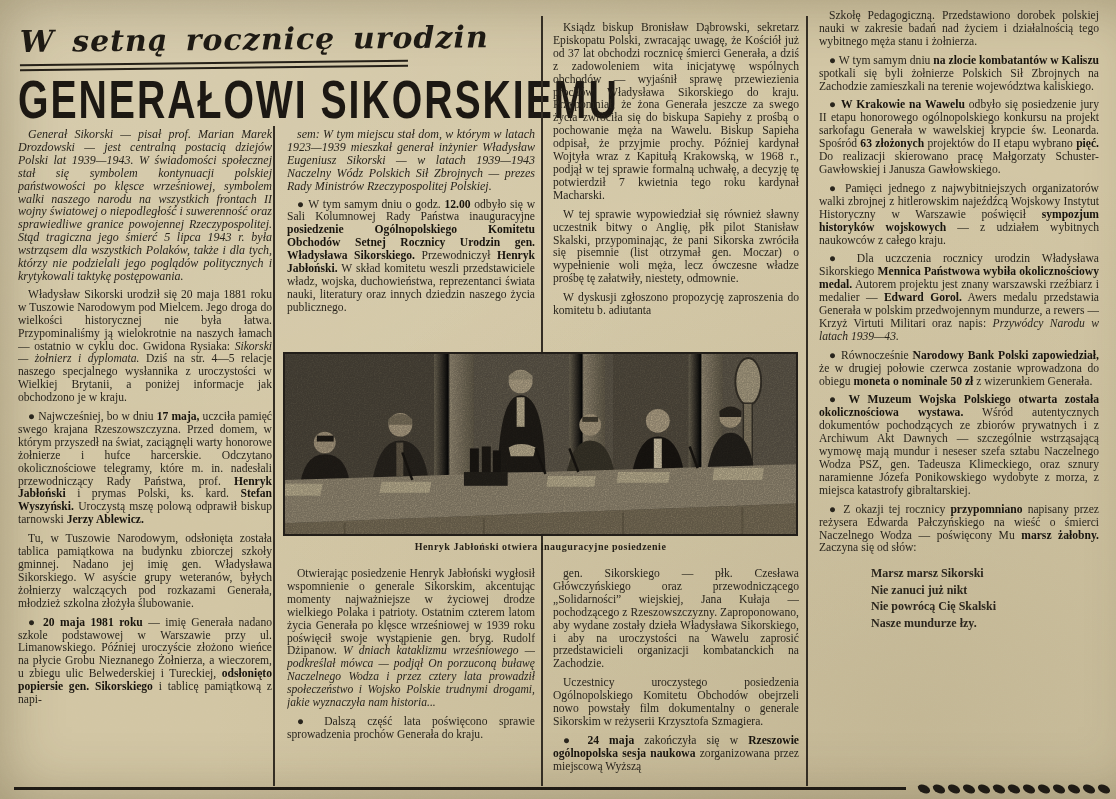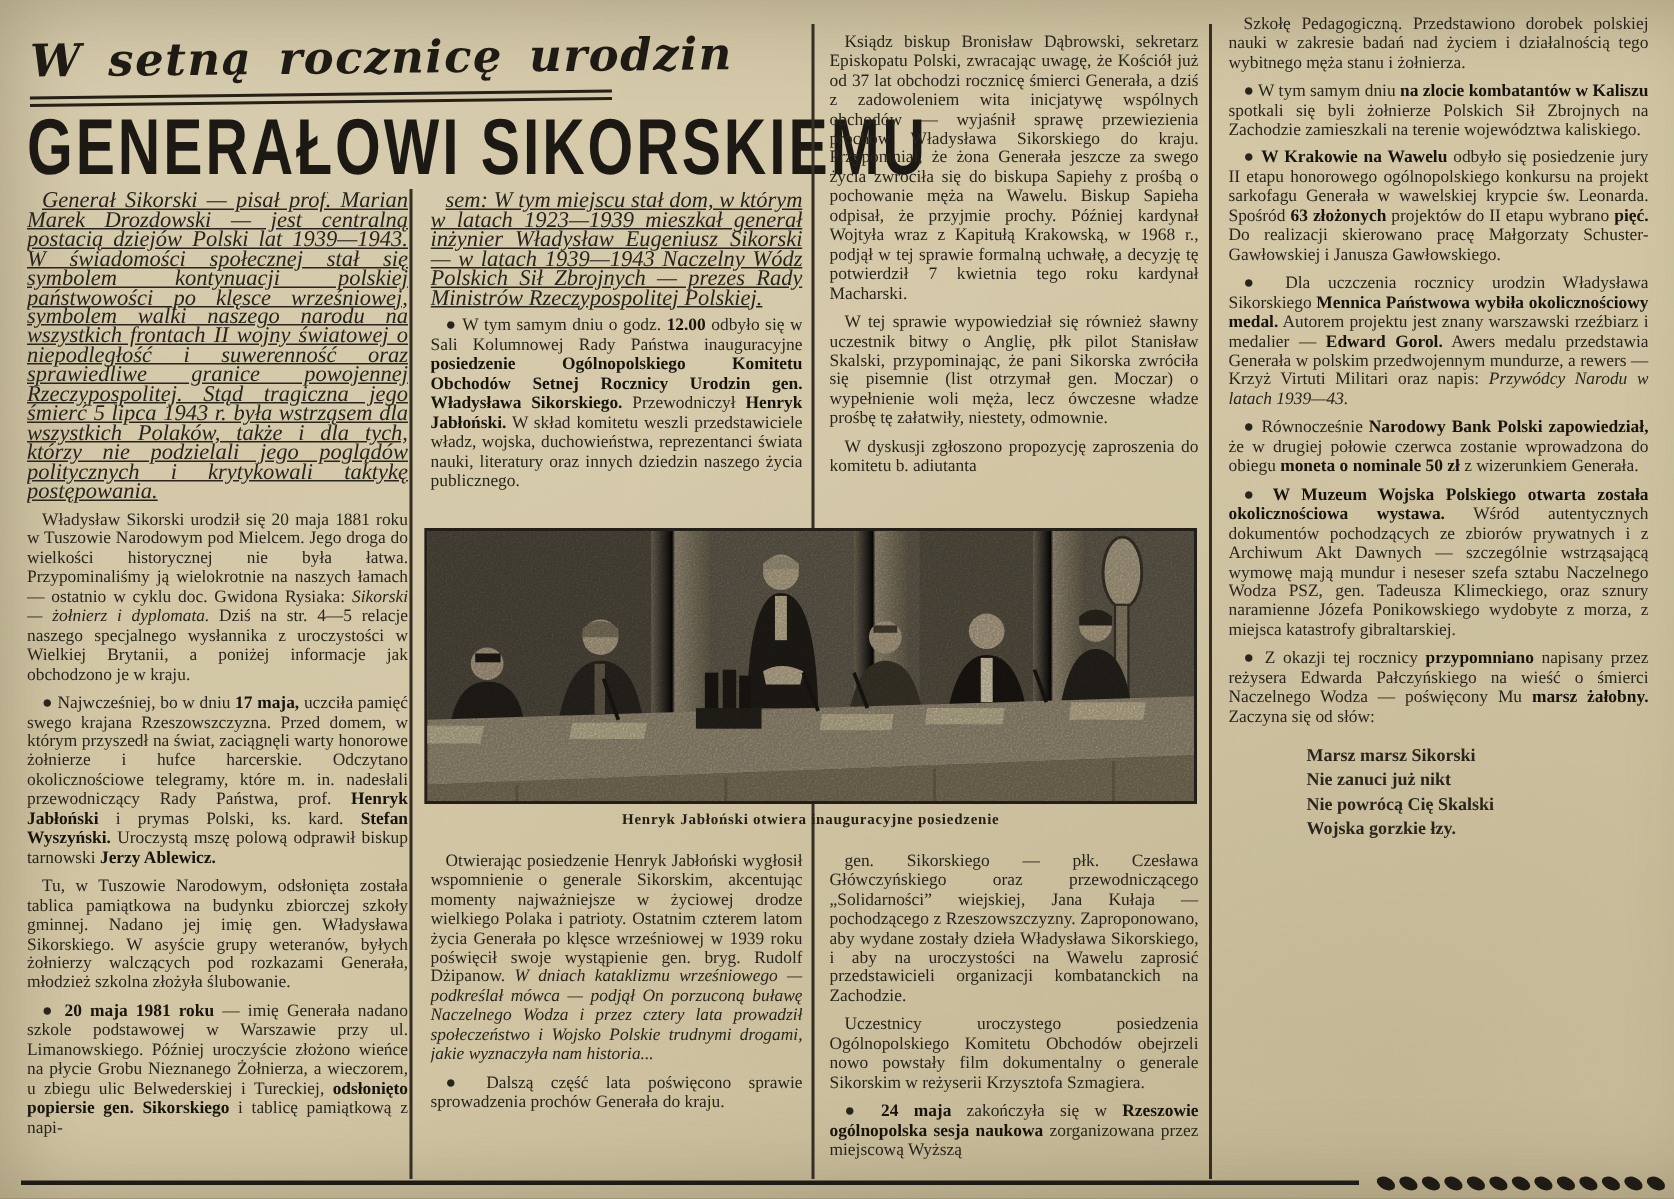--- a/index.html
+++ b/index.html
@@ -28,21 +28,21 @@
     font-family:"Liberation Sans", sans-serif;font-weight:700;
     font-size:40px;letter-spacing:2px;color:#1b1712;white-space:nowrap;
     transform:scaleY(1.32) scaleX(.98);transform-origin:left top;
   }
   .col{
     position:absolute;overflow:hidden;
     font-size:11.6px;line-height:12.9px;text-align:justify;
     color:#28241c;
   }
   .col p{margin:0 0 6px 0;text-indent:10px;}
-  .col p.italic{font-style:italic;font-weight:500;font-size:15px;text-decoration:underline;}
+  .col p.italic{font-style:italic;font-weight:500;font-size:12px;}
   .col b{color:#17130d;}
   #col1{left:18px;top:128px;width:254px;height:658px;}
   #col2top{left:287px;top:128px;width:248px;height:222px;}
   #col3top{left:553px;top:22px;width:246px;height:328px;}
   #col2bot{left:287px;top:568px;width:248px;height:218px;}
   #col3bot{left:553px;top:568px;width:246px;height:218px;}
   #col4{left:819px;top:10px;width:280px;height:700px;}
   .vrule{position:absolute;width:2px;background:#332d23;}
   #vr1{left:273px;top:126px;height:660px;}
   #vr2{left:541px;top:16px;height:770px;}
@@ -104,29 +104,30 @@
     </div>
   <div class="col" id="col3bot">
       <p class="para">gen. Sikorskiego — płk. Czesława Główczyńskiego oraz przewodniczącego „Solidarności” wiejskiej, Jana Kułaja — pochodzącego z Rzeszowszczyzny. Zaproponowano, aby wydane zostały dzieła Władysława Sikorskiego, i aby na uroczystości na Wawelu zaprosić przedstawicieli organizacji kombatanckich na Zachodzie.</p>
       <p class="para">Uczestnicy uroczystego posiedzenia Ogólnopolskiego Komitetu Obchodów obejrzeli nowo powstały film dokumentalny o generale Sikorskim w reżyserii Krzysztofa Szmagiera.</p>
       <p class="para">● <b>24 maja</b> zakończyła się w <b>Rzeszowie ogólnopolska sesja naukowa</b> zorganizowana przez miejscową Wyższą</p>
     </div>
   <div class="col" id="col4">
     <p class="para">Szkołę Pedagogiczną. Przedstawiono dorobek polskiej nauki w zakresie badań nad życiem i działalnością tego wybitnego męża stanu i żołnierza.</p>
       <p class="para">● W tym samym dniu <b>na zlocie kombatantów w Kaliszu</b> spotkali się byli żołnierze Polskich Sił Zbrojnych na Zachodzie zamieszkali na terenie województwa kaliskiego.</p>
       <p class="para">● <b>W Krakowie na Wawelu</b> odbyło się posiedzenie jury II etapu honorowego ogólnopolskiego konkursu na projekt sarkofagu Generała w wawelskiej krypcie św. Leonarda. Spośród <b>63 złożonych</b> projektów do II etapu wybrano <b>pięć.</b> Do realizacji skierowano pracę Małgorzaty Schuster-Gawłowskiej i Janusza Gawłowskiego.</p>
+      <p class="para">● Pamięci jednego z najwybitniejszych organizatorów walki zbrojnej z hitlerowskim najeźdźcą Wojskowy Instytut Historyczny w Warszawie poświęcił <b>sympozjum historyków wojskowych</b> — z udziałem wybitnych naukowców z całego kraju.</p>
       <p class="para">● Dla uczczenia rocznicy urodzin Władysława Sikorskiego <b>Mennica Państwowa wybiła okolicznościowy medal.</b> Autorem projektu jest znany warszawski rzeźbiarz i medalier — <b>Edward Gorol.</b> Awers medalu przedstawia Generała w polskim przedwojennym mundurze, a rewers — Krzyż Virtuti Militari oraz napis: <i>Przywódcy Narodu w latach 1939—43.</i></p>
       <p class="para">● Równocześnie <b>Narodowy Bank Polski zapowiedział,</b> że w drugiej połowie czerwca zostanie wprowadzona do obiegu <b>moneta o nominale 50 zł</b> z wizerunkiem Generała.</p>
       <p class="para">● <b>W Muzeum Wojska Polskiego otwarta została okolicznościowa wystawa.</b> Wśród autentycznych dokumentów pochodzących ze zbiorów prywatnych i z Archiwum Akt Dawnych — szczególnie wstrząsającą wymowę mają mundur i neseser szefa sztabu Naczelnego Wodza PSZ, gen. Tadeusza Klimeckiego, oraz sznury naramienne Józefa Ponikowskiego wydobyte z morza, z miejsca katastrofy gibraltarskiej.</p>
       <p class="para">● Z okazji tej rocznicy <b>przypomniano</b> napisany przez reżysera Edwarda Pałczyńskiego na wieść o śmierci Naczelnego Wodza — poświęcony Mu <b>marsz żałobny.</b> Zaczyna się od słów:</p>
       <div class="verse">
         <div>Marsz  marsz Sikorski</div>
         <div>Nie zanuci już nikt</div>
         <div>Nie powrócą Cię Skalski</div>
-        <div>Wojska gorzkie łzy.</div>
+        <div>Nasze mundurze łzy.</div>
       </div>
   </div>
 
   <figure class="photo-wrap" style="margin:0">
     <svg viewBox="0 0 514 183" preserveAspectRatio="none">
       <defs>
         <filter id="grain">
             <feTurbulence type="fractalNoise" baseFrequency="0.8" numOctaves="2" result="n"></feTurbulence>
           <feColorMatrix in="n" type="matrix" values="0 0 0 0 0  0 0 0 0 0  0 0 0 0 0  0.6 0.6 0.6 0 0"></feColorMatrix>
         </filter>

